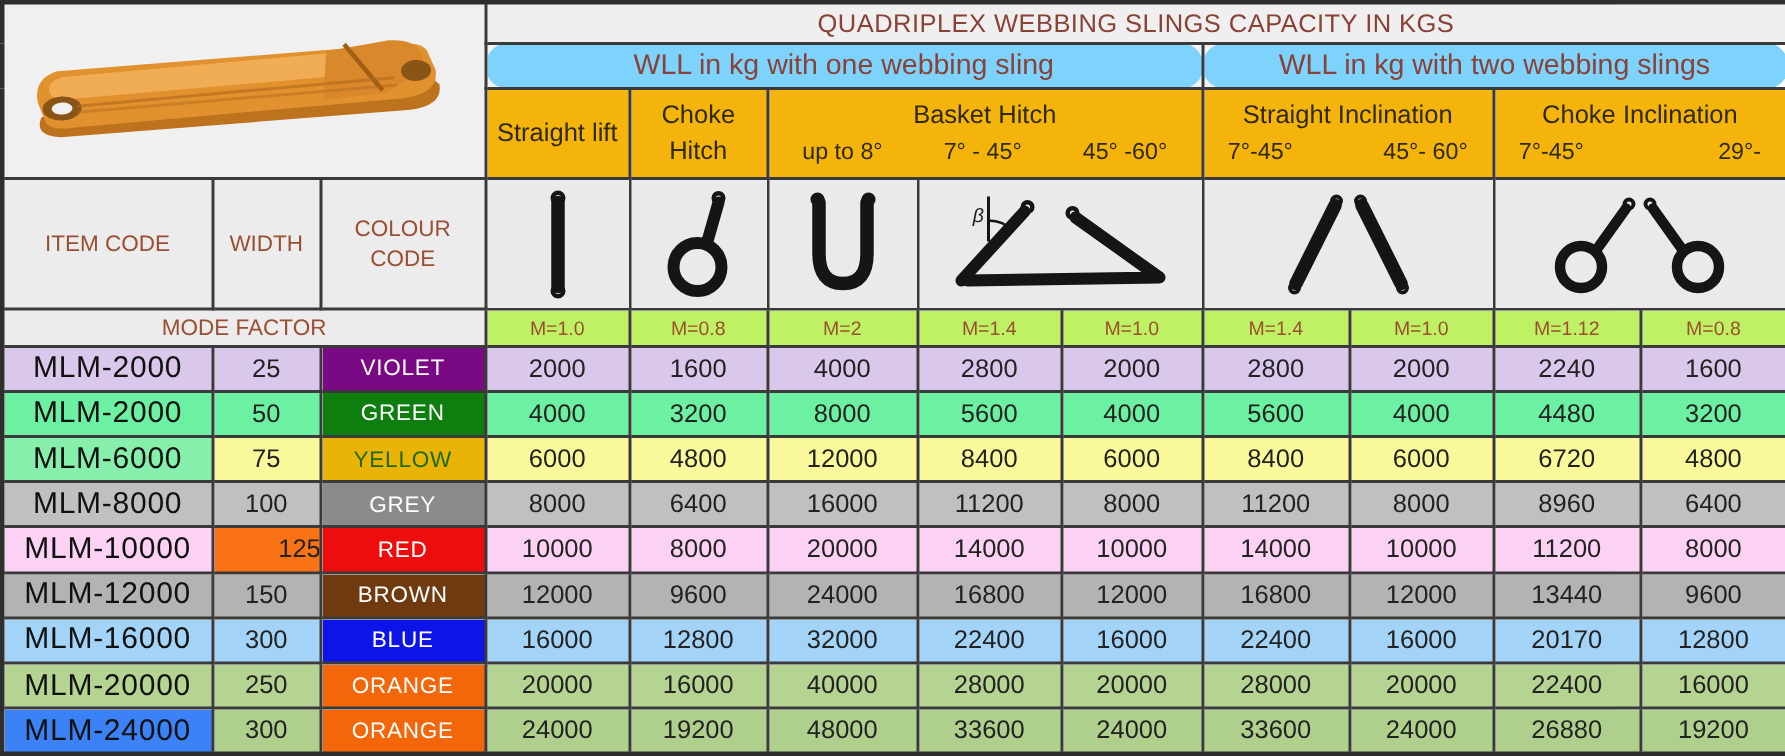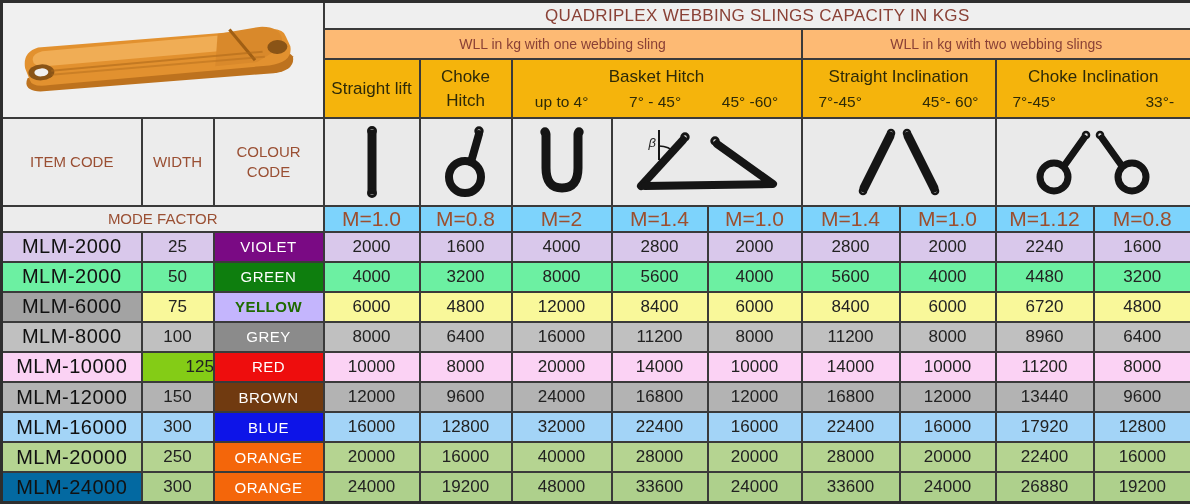--- a/index.html
+++ b/index.html
@@ -13,29 +13,29 @@
   tr.r-title  { height:27px; }
   tr.r-wll    { height:29px; }
   tr.r-amber  { height:57px; }
   tr.r-icon   { height:87px; }
   tr.r-mode   { height:24px; }
   tr.r-data   { height:30px; }
 
   
   td.photo-cell { background:#f0f0f0; padding:4px; }
   td.title-cell { background:#efefef; color:var(--brown,#8a4136); font-size:17px; font-weight:500; letter-spacing:.3px; }
-  td.wll-cell   { background:#fdba74; color:var(--brown,#8a4136); font-size:14px; }
+  td.wll-cell   { background:#7dd3fc; color:var(--brown,#8a4136); font-size:19px;border-radius:14px; }
   td.amber      { background:var(--amber,#f5b40c); color:#2e2a08; font-size:17px; line-height:24px; padding:3px 2px; }
   td.amber .amber-top { font-size:17px; line-height:26px; }
   td.amber .amber-sub { display:flex; justify-content:space-around; font-size:15.5px; line-height:24px; }
   td.amber .amber-sub.two { justify-content:space-between; padding:0 14px; }
   td.lbl  { background:#ececec; color:#9a4f33; font-size:15px; line-height:20px; padding:2px 8px; }
   td.icon-cell { background:#eaeaea; position:relative; }
   td.mode-label { background:#ececec; color:#9a4f33; font-size:15px; font-weight:500; }
-  td.mode { background:#7dd3fc; color:#9c4f2e; font-size:21px; }
+  td.mode { background:#bef264; color:#9c4f2e; font-size:13px; }
 
   
   td.code  { font-size:20px; color:#111; letter-spacing:.5px; }
   td.num   { font-size:17px; color:#222; }
   td.badge { font-size:15px; letter-spacing:.5px; }
 
   .beta { position:absolute; left:36px; top:16px; font-size:13px; font-style:italic; color:#1a1a1a; }
   svg { display:block; margin:0 auto; }
 </style>
 </head>
@@ -83,37 +83,37 @@
     <td class="wll-cell" colspan="5">WLL in kg with one webbing sling</td>
     <td class="wll-cell" colspan="4">WLL in kg with two webbing slings</td>
   </tr>
 
   <tr class="r-amber">
     <td class="amber">Straight lift</td>
     <td class="amber">Choke Hitch</td>
     <td class="amber" colspan="3">
       <div class="amber-top">Basket Hitch</div>
       <div class="amber-sub">
-        <span>up to 4°</span>
+        <span>up to 8°</span>
         <span>7° - 45°</span>
         <span>45° -60°</span>
       </div>
     </td>
     <td class="amber" colspan="2">
       <div class="amber-top">Straight Inclination</div>
       <div class="amber-sub two">
         <span>7°-45°</span>
         <span>45°- 60°</span>
       </div>
     </td>
     <td class="amber" colspan="2">
       <div class="amber-top">Choke Inclination</div>
       <div class="amber-sub two">
         <span>7°-45°</span>
-        <span>33°-</span>
+        <span>29°-</span>
       </div>
     </td>
   </tr>
 
   <tr class="r-icon">
     <td class="lbl">ITEM CODE</td>
     <td class="lbl">WIDTH</td>
     <td class="lbl">COLOUR CODE</td>
     <td class="icon-cell">
       <svg width="88" height="80" viewBox="0 0 88 80">
@@ -204,23 +204,23 @@
     <td class="num" style="background: rgb(108, 240, 162);">3200</td>
     <td class="num" style="background: rgb(108, 240, 162);">8000</td>
     <td class="num" style="background: rgb(108, 240, 162);">5600</td>
     <td class="num" style="background: rgb(108, 240, 162);">4000</td>
     <td class="num" style="background: rgb(108, 240, 162);">5600</td>
     <td class="num" style="background: rgb(108, 240, 162);">4000</td>
     <td class="num" style="background: rgb(108, 240, 162);">4480</td>
     <td class="num" style="background: rgb(108, 240, 162);">3200</td>
   </tr>
   <tr class="r-data">
-    <td class="code" style="background: #a3a3a3;">MLM-6000</td>
+    <td class="code" style="background: #86efac;">MLM-6000</td>
     <td class="num" style="background: rgb(249, 248, 154);">75</td>
-    <td class="badge" style="background: #c4b5fd; color: rgb(31, 106, 0); font-weight: bold;">YELLOW</td>
+    <td class="badge" style="background: #eab308; color: rgb(31, 106, 0);">YELLOW</td>
     <td class="num" style="background: rgb(249, 248, 154);">6000</td>
     <td class="num" style="background: rgb(249, 248, 154);">4800</td>
     <td class="num" style="background: rgb(249, 248, 154);">12000</td>
     <td class="num" style="background: rgb(249, 248, 154);">8400</td>
     <td class="num" style="background: rgb(249, 248, 154);">6000</td>
     <td class="num" style="background: rgb(249, 248, 154);">8400</td>
     <td class="num" style="background: rgb(249, 248, 154);">6000</td>
     <td class="num" style="background: rgb(249, 248, 154); margin-left: 40px;">6720</td>
     <td class="num" style="background: rgb(249, 248, 154);">4800</td>
   </tr>
@@ -233,21 +233,21 @@
     <td class="num" style="background: rgb(192, 192, 192);">16000</td>
     <td class="num" style="background: rgb(192, 192, 192);">11200</td>
     <td class="num" style="background: rgb(192, 192, 192);">8000</td>
     <td class="num" style="background: rgb(192, 192, 192);">11200</td>
     <td class="num" style="background: rgb(192, 192, 192);">8000</td>
     <td class="num" style="background: rgb(192, 192, 192);">8960</td>
     <td class="num" style="background: rgb(192, 192, 192);">6400</td>
   </tr>
   <tr class="r-data">
     <td class="code" style="background: rgb(251, 210, 244);">MLM-10000</td>
-    <td class="num" style="background: #84cc16; padding-left: 43px;">125</td>
+    <td class="num" style="background: #f97316; padding-left: 43px;">125</td>
     <td class="badge" style="background: rgb(238, 13, 13); color: rgb(255, 255, 255);">RED</td>
     <td class="num" style="background: rgb(251, 210, 244);">10000</td>
     <td class="num" style="background: rgb(251, 210, 244);">8000</td>
     <td class="num" style="background: rgb(251, 210, 244);">20000</td>
     <td class="num" style="background: rgb(251, 210, 244);">14000</td>
     <td class="num" style="background: rgb(251, 210, 244);">10000</td>
     <td class="num" style="background: rgb(251, 210, 244);">14000</td>
     <td class="num" style="background: rgb(251, 210, 244);">10000</td>
     <td class="num" style="background: rgb(251, 210, 244);">11200</td>
     <td class="num" style="background: rgb(251, 210, 244);">8000</td>
@@ -270,39 +270,39 @@
     <td class="code" style="background: rgb(163, 212, 247);">MLM-16000</td>
     <td class="num" style="background: rgb(163, 212, 247);">300</td>
     <td class="badge" style="background: rgb(13, 20, 232); color: rgb(255, 255, 255); margin-left: 30px;">BLUE</td>
     <td class="num" style="background: rgb(163, 212, 247);">16000</td>
     <td class="num" style="background: rgb(163, 212, 247);">12800</td>
     <td class="num" style="background: rgb(163, 212, 247);">32000</td>
     <td class="num" style="background: rgb(163, 212, 247);">22400</td>
     <td class="num" style="background: rgb(163, 212, 247);">16000</td>
     <td class="num" style="background: rgb(163, 212, 247);">22400</td>
     <td class="num" style="background: rgb(163, 212, 247);">16000</td>
-    <td class="num" style="background: rgb(163, 212, 247);">17920</td>
+    <td class="num" style="background: rgb(163, 212, 247);">20170</td>
     <td class="num" style="background: rgb(163, 212, 247);">12800</td>
   </tr>
   <tr class="r-data">
     <td class="code" style="background: rgb(181, 212, 145);">MLM-20000</td>
     <td class="num" style="background: rgb(181, 212, 145);">250</td>
     <td class="badge" style="background: rgb(244, 102, 10); color: rgb(255, 255, 255);">ORANGE</td>
     <td class="num" style="background: rgb(181, 212, 145);">20000</td>
     <td class="num" style="background: rgb(181, 212, 145);">16000</td>
     <td class="num" style="background: rgb(181, 212, 145);">40000</td>
     <td class="num" style="background: rgb(181, 212, 145);">28000</td>
     <td class="num" style="background: rgb(181, 212, 145);">20000</td>
     <td class="num" style="background: rgb(181, 212, 145);">28000</td>
     <td class="num" style="background: rgb(181, 212, 145);">20000</td>
     <td class="num" style="background: rgb(181, 212, 145);">22400</td>
     <td class="num" style="background: rgb(181, 212, 145);">16000</td>
   </tr>
   <tr class="r-data">
-    <td class="code" style="background: #0369a1;">MLM-24000</td>
+    <td class="code" style="background: #3b82f6;">MLM-24000</td>
     <td class="num" style="background: rgb(174, 208, 140);">300</td>
     <td class="badge" style="background: rgb(244, 102, 10); color: rgb(255, 255, 255);">ORANGE</td>
     <td class="num" style="background: rgb(174, 208, 140);">24000</td>
     <td class="num" style="background: rgb(174, 208, 140);">19200</td>
     <td class="num" style="background: rgb(174, 208, 140);">48000</td>
     <td class="num" style="background: rgb(174, 208, 140);">33600</td>
     <td class="num" style="background: rgb(174, 208, 140);">24000</td>
     <td class="num" style="background: rgb(174, 208, 140);">33600</td>
     <td class="num" style="background: rgb(174, 208, 140);">24000</td>
     <td class="num" style="background: rgb(174, 208, 140);">26880</td>

